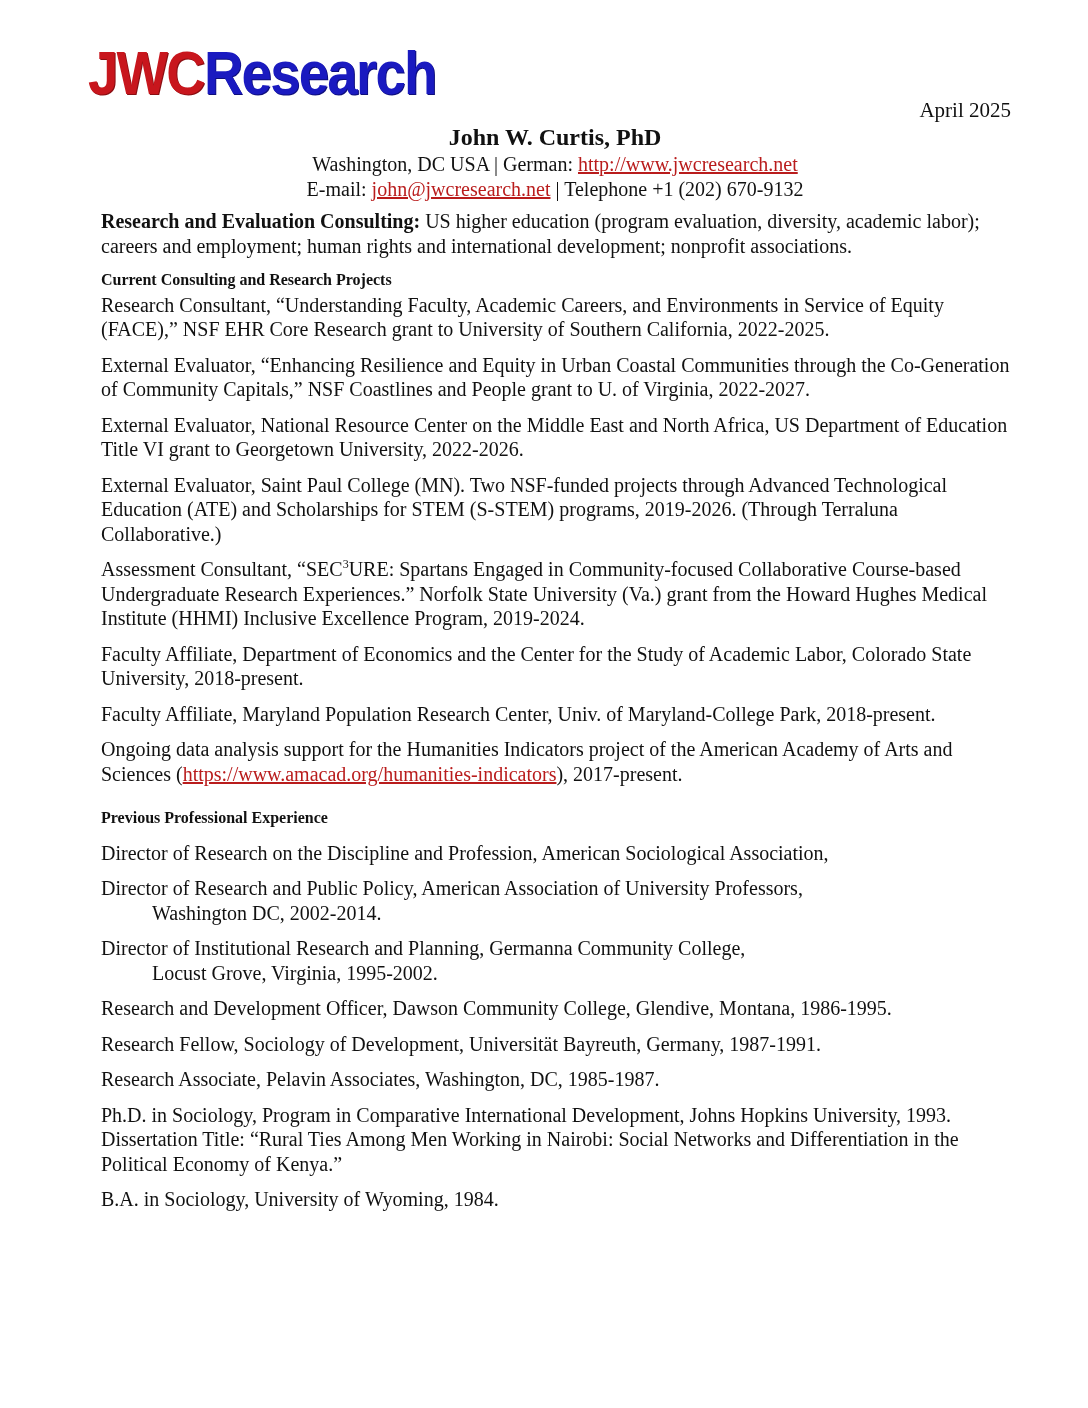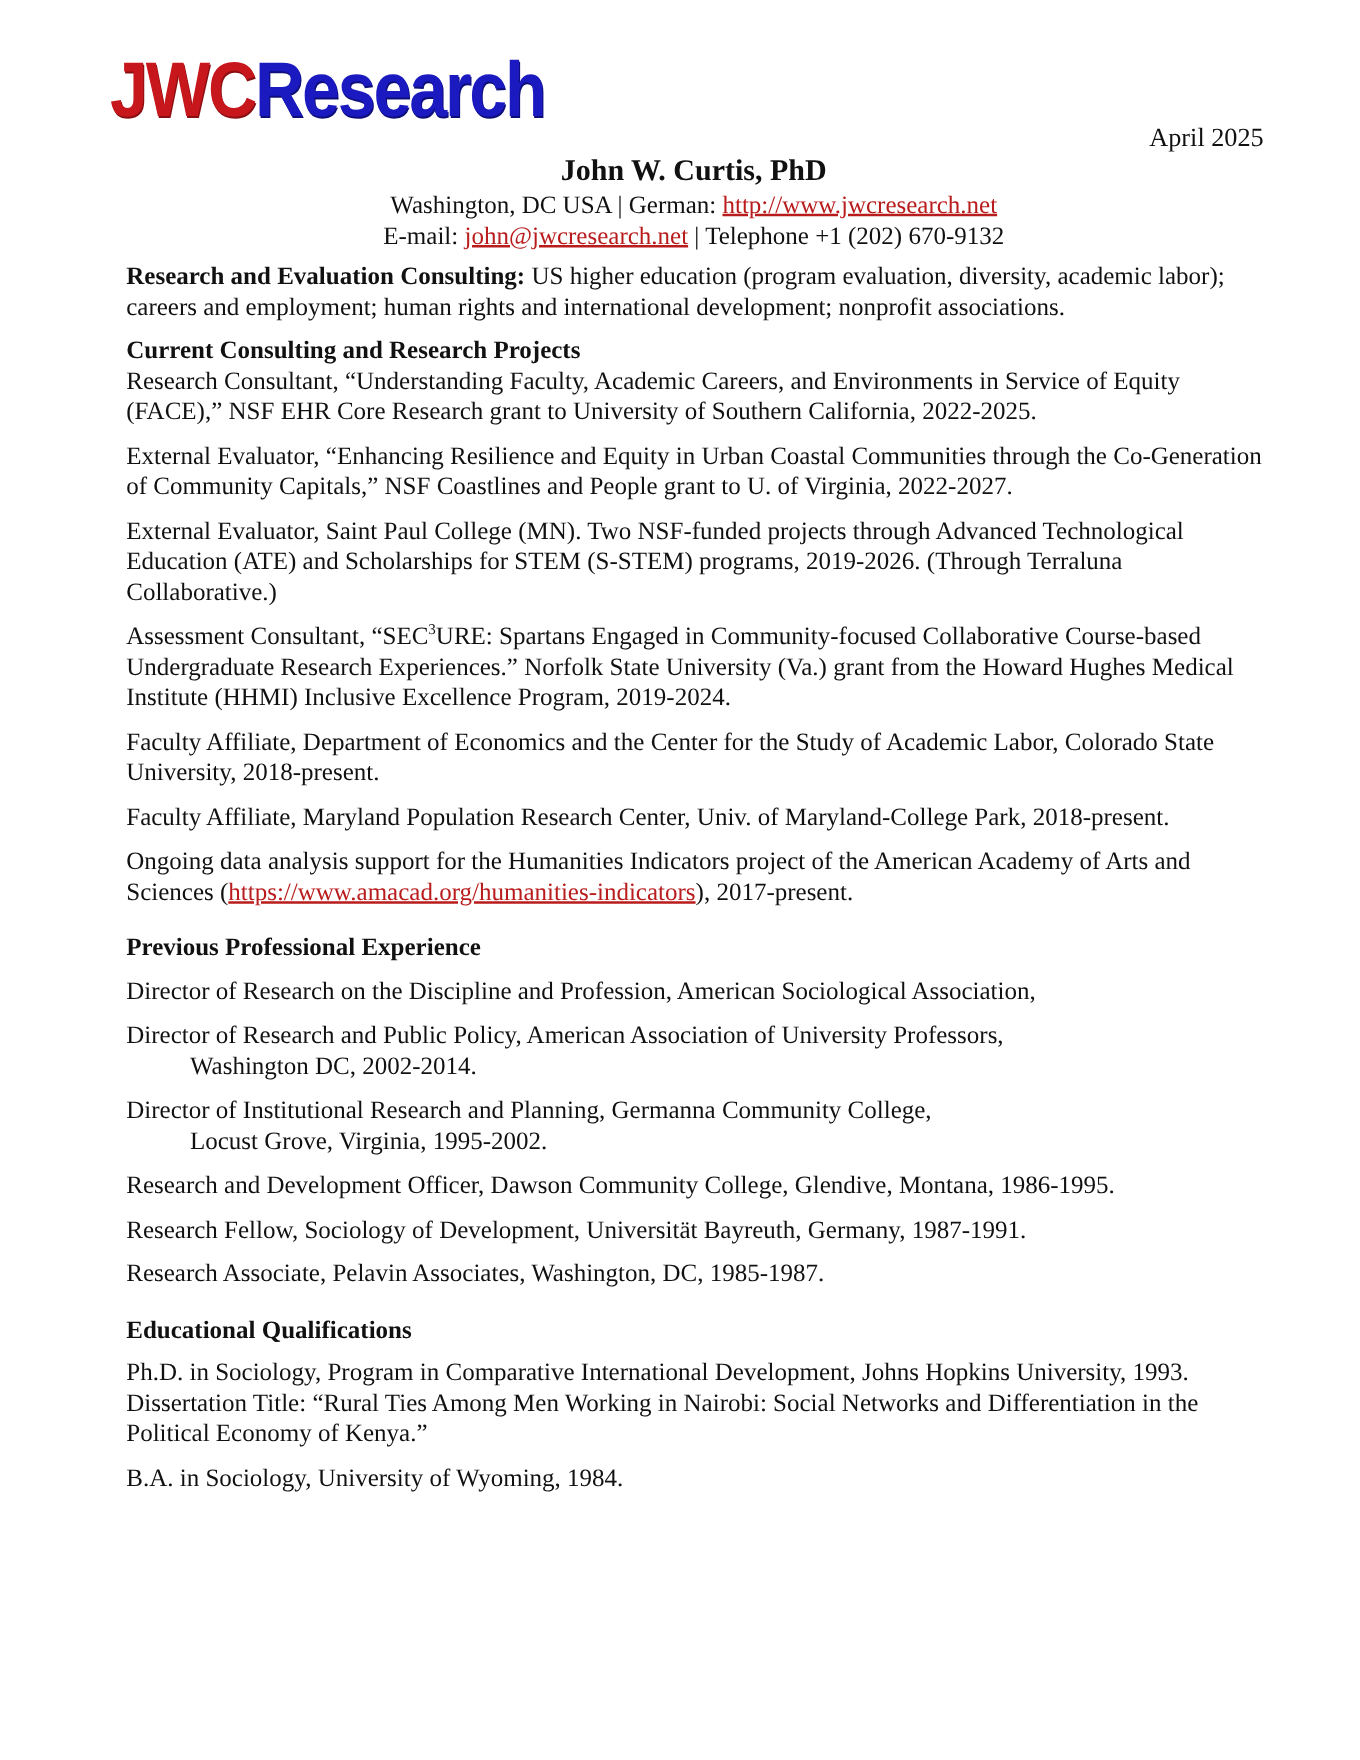--- a/index.html
+++ b/index.html
@@ -54,21 +54,21 @@
       left: 101px;
       top: 209px;
       width: 920px;
       font-size: 20px;
       line-height: 24.5px;
     }
     .content p { margin: 0; font-family: Liberation Serif, serif; }
     .intro { margin-bottom: 10px !important; }
     .section-heading {
       font-weight: bold;
-      font-size: 20px;
+      font-size: 16px;
       margin: 0;
     }
     .entry { margin-bottom: 11px !important; }
     .gap-before { margin-top: 20px !important; }
     .heading-after { margin-bottom: 10px !important; }
     sup { font-size: 12px; line-height: 0; vertical-align: super; }
   </style>
 </head>
 <body>
 
@@ -89,20 +89,21 @@
 </div>
 
 <div class="content">
   <p class="intro">
     <b>Research and Evaluation Consulting:</b><span> US higher education (program evaluation, diversity, academic labor); careers and employment; human rights and international development; nonprofit associations.</span>
   </p>
 
   <p class="section-heading">Current Consulting and Research Projects</p>
   <p class="entry">Research Consultant, “Understanding Faculty, Academic Careers, and Environments in Service of Equity (FACE),” NSF EHR Core Research grant to University of Southern California, 2022-2025.</p>
   <p class="entry">External Evaluator, “Enhancing Resilience and Equity in Urban Coastal Communities through the Co-Generation of Community Capitals,” NSF Coastlines and People grant to U. of Virginia, 2022-2027.</p>
+  <p class="entry">External Evaluator, National Resource Center on the Middle East and North Africa, US Department of Education Title VI grant to Georgetown University, 2022-2026.</p>
   <p class="entry">External Evaluator, Saint Paul College (MN). Two NSF-funded projects through Advanced Technological Education (ATE) and Scholarships for STEM (S-STEM) programs, 2019-2026. (Through Terraluna Collaborative.)</p>
   <p class="entry">
     <span>Assessment Consultant, “SEC</span><sup>3</sup><span>URE: Spartans Engaged in Community-focused Collaborative Course-based Undergraduate Research Experiences.” Norfolk State University (Va.) grant from the Howard Hughes Medical Institute (HHMI) Inclusive Excellence Program, 2019-2024.</span>
   </p>
   <p class="entry">Faculty Affiliate, Department of Economics and the Center for the Study of Academic Labor, Colorado State University, 2018-present.</p>
   <p class="entry">Faculty Affiliate, Maryland Population Research Center, Univ. of Maryland-College Park, 2018-present.</p>
   <p class="entry">
     <span>Ongoing data analysis support for the Humanities Indicators project of the American Academy of Arts and Sciences (</span><a href="#">https://www.amacad.org/humanities-indicators</a><span>), 2017-present.</span>
   </p>
 
@@ -115,19 +116,18 @@
     <span style="padding-left:51px">Washington DC, 2002-2014.</span>
   </p>
   <p class="entry">
     <span>Director of Institutional Research and Planning, Germanna Community College,</span><br>
     <span style="padding-left:51px">Locust Grove, Virginia, 1995-2002.</span>
   </p>
   <p class="entry">Research and Development Officer, Dawson Community College, Glendive, Montana, 1986-1995.</p>
   <p class="entry">Research Fellow, Sociology of Development, Universität Bayreuth, Germany, 1987-1991.</p>
   <p class="entry">Research Associate, Pelavin Associates, Washington, DC, 1985-1987.</p>
 
-  <p class="section-heading gap-before heading-after">Educational Qualifications</p>
   <p class="entry">
     <span>Ph.D. in Sociology, Program in Comparative International Development, Johns Hopkins University, 1993.</span>
     <span>Dissertation Title: “Rural Ties Among Men Working in Nairobi: Social Networks and Differentiation in the Political Economy of Kenya.”</span>
   </p>
   <p class="entry">B.A. in Sociology, University of Wyoming, 1984.</p>
 </div>
 
 </body></html>

